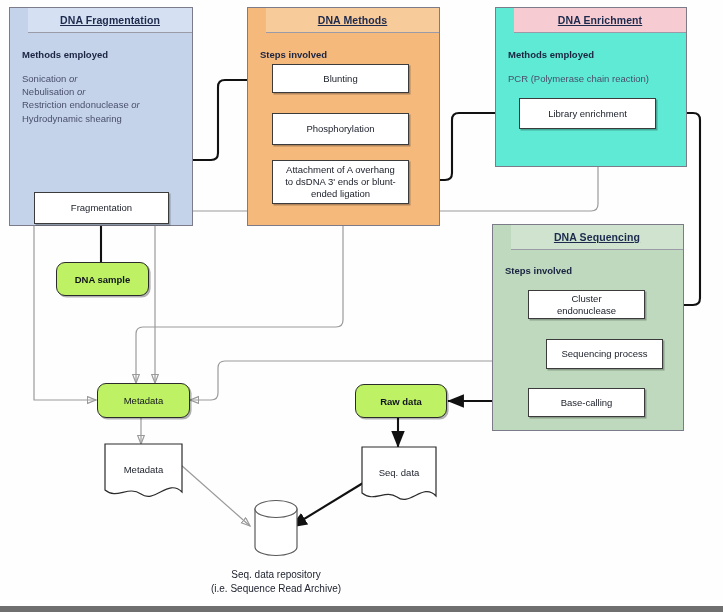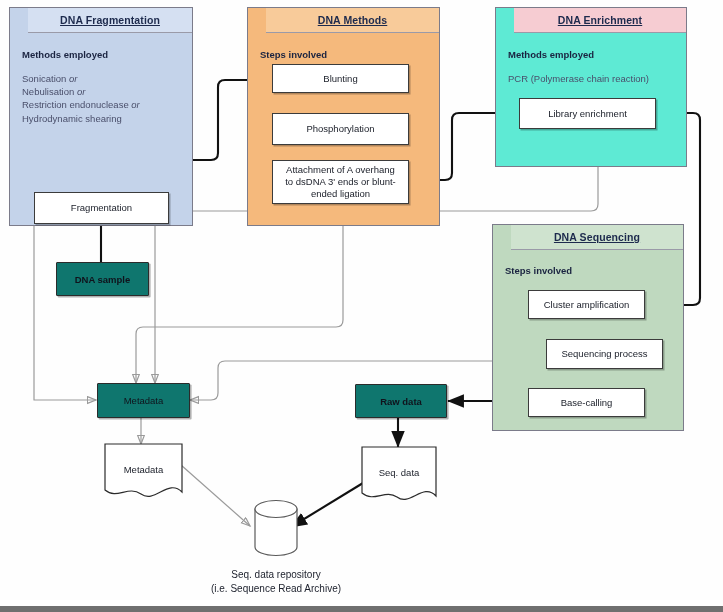--- a/index.html
+++ b/index.html
@@ -22,21 +22,21 @@
   .panel-orange .phead{background:#f8cb9a;}
   .panel-pink{background:#5eead4;}
   .panel-pink .phead{background:#f6ccd2;}
   .panel-green{background:#bfd9bf;padding-left:36px;}
   .panel-green .phead{background:#cfe3cf;}
 
   .nbox{position:absolute;box-sizing:border-box;background:#ffffff;border:1px solid #3b3b3b;
      display:flex;align-items:center;justify-content:center;text-align:center;
      font-size:9.5px;color:#20242e;line-height:12px;box-shadow:1.5px 1.5px 0 rgba(0,0,0,.28);padding:2px 12px;}
 
-  .rbox{position:absolute;box-sizing:border-box;background:#0f766e;border:1.3px solid #2b2b2b;border-radius:1px;
+  .rbox{position:absolute;box-sizing:border-box;background:#bef264;border:1.3px solid #2b2b2b;border-radius:9px;
      display:flex;align-items:center;justify-content:center;text-align:center;
      font-size:9.5px;font-weight:bold;color:#10131c;box-shadow:1.6px 1.6px 0 rgba(0,0,0,.3);}
 
   .docbox{position:absolute;display:flex;align-items:flex-start;justify-content:center;
      font-size:9.5px;color:#20242e;padding-top:20px;box-sizing:border-box;}
 
   .caption{position:absolute;text-align:center;font-size:10px;color:#1b1f2b;line-height:14px;}
 
   .botbar{position:absolute;left:0;bottom:0;width:723px;height:6px;background:#6f6f6f;}
 </style>
@@ -138,21 +138,21 @@
     <div class="pbody" style="left:12px;top:64px;">PCR (Polymerase chain reaction)</div>
   </div>
   <div class="nbox" style="left:519px;top:98px;width:137px;height:31px;">Library enrichment</div>
 
   <div class="panel panel-green" style="left:492px;top:224px;width:192px;height:207px;">
     <div class="phead">
       <span>DNA Sequencing</span>
     </div>
     <div class="psub" style="left:12px;top:40px;">Steps involved</div>
   </div>
-  <div class="nbox" style="left:528px;top:290px;width:117px;height:29px;">Cluster amplification</div>
+  <div class="nbox" style="left:528px;top:290px;width:117px;height:29px;">Cluster endonuclease</div>
   <div class="nbox" style="left:528px;top:339px;width:117px;height:30px;margin-left:18px;">Sequencing process</div>
   <div class="nbox" style="left:528px;top:388px;width:117px;height:29px;">Base-calling</div>
 
   <div class="rbox" style="left:56px;top:262px;width:93px;height:34px;">DNA sample</div>
   <div class="rbox" style="left:97px;top:383px;width:93px;height:35px;font-weight:normal;">Metadata</div>
   <div class="rbox" style="left:355px;top:384px;width:92px;height:34px;">Raw data</div>
 
   <div class="docbox" style="left:105px;top:444px;width:77px;height:50px;">Metadata</div>
   <div class="docbox" style="left:362px;top:447px;width:74px;height:50px;">Seq. data</div>
 

